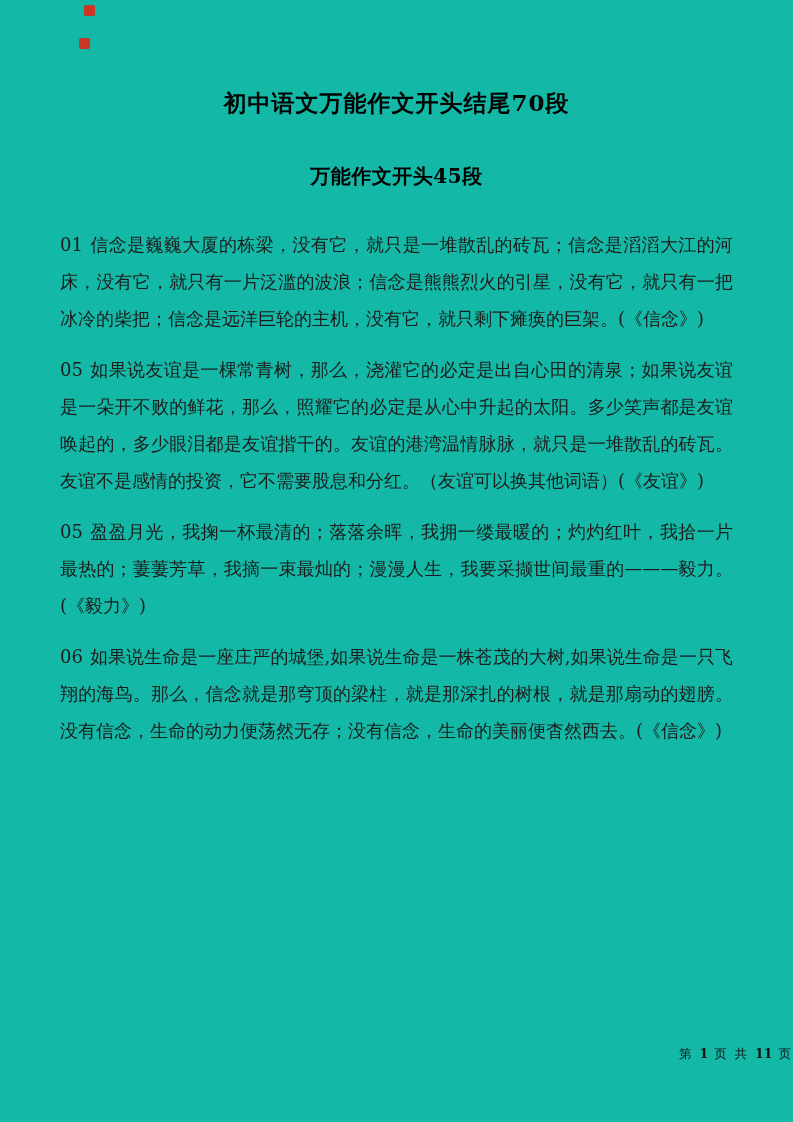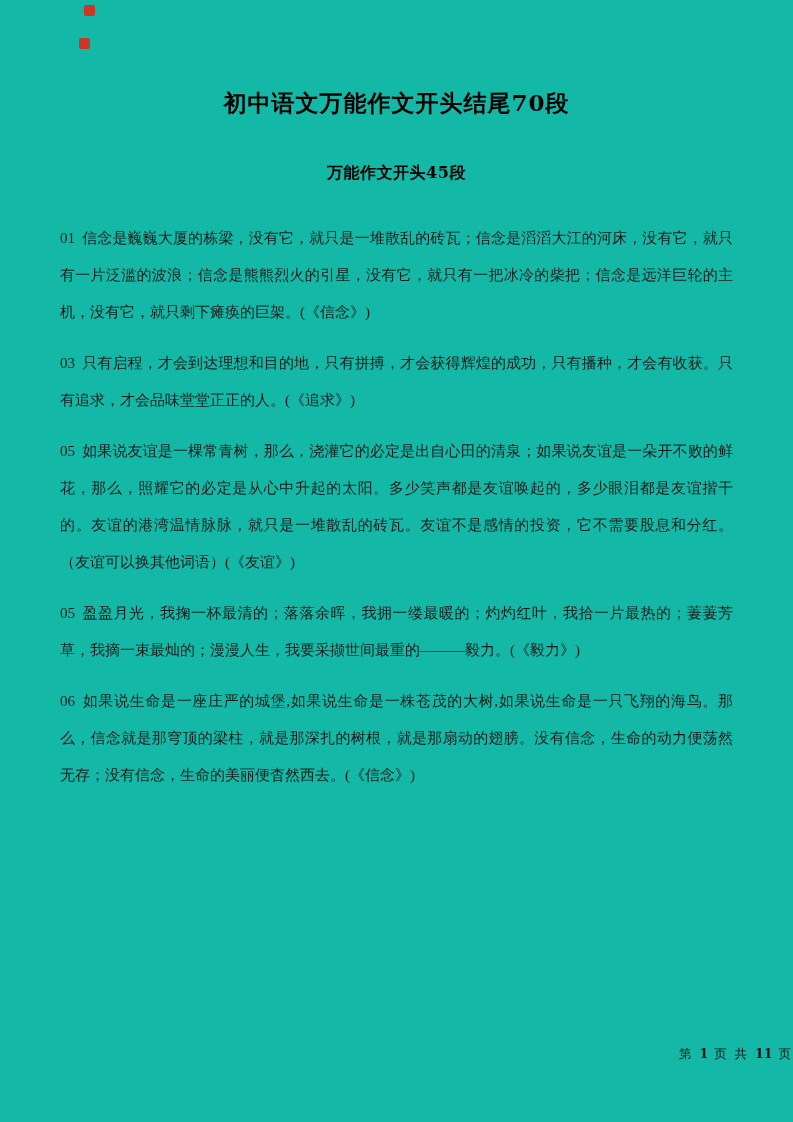--- a/index.html
+++ b/index.html
@@ -23,35 +23,34 @@
     text-align: center;
     font-size: 23px;
     font-weight: bold;
     color: #000000;
     letter-spacing: 1px;
   }
   .section-heading {
     margin: 0;
     padding-top: 44px;
     text-align: center;
-    font-size: 16px;
+    font-size: 20px;
     font-weight: bold;
     color: #000000;
     letter-spacing: 0.5px;
   }
   .content {
     padding: 36px 60px 0 60px;
   }
   .para {
     margin: 0 0 14px 0;
-    font-size: 15px;
+    font-size: 18px;
     line-height: 37px;
     text-align: justify;
     color: #1c1c1c;
-    font-family: Liberation Serif, serif;
   }
   .para .num {
     margin-right: 7px;
   }
   .footer {
     position: absolute;
     top: 1046px;
     left: 0;
     width: 100%;
     text-align: right;
@@ -85,21 +84,20 @@
 
   <h1 class="doc-title">初中语文万能作文开头结尾70段</h1>
 
   <h2 class="section-heading">万能作文开头45段</h2>
 
   <div class="content">
 
     <p class="para"><span class="num">01</span><span>信念是巍巍大厦的栋梁，没有它，就只是一堆散乱的砖瓦；信念是滔滔大江的河床，没有它，就只有一片泛滥的波浪；信念是熊熊烈火的引星，没有它，就只有一把冰冷的柴把；信念是远洋巨轮的主机，没有它，就只剩下瘫痪的巨架。(《信念》)</span></p>
 
 
-    <p class="para"><span class="num">03</span><span>只有启程，才会到达理想和目的地，只有拼搏，才会获得辉煌的成功，只有播种，才会有收获。只有追求，才会品味堂堂正正的人。(《追求》)</span></p>
 
     <p class="para"><span class="num">05</span><span>如果说友谊是一棵常青树，那么，浇灌它的必定是出自心田的清泉；如果说友谊是一朵开不败的鲜花，那么，照耀它的必定是从心中升起的太阳。多少笑声都是友谊唤起的，多少眼泪都是友谊揩干的。友谊的港湾温情脉脉，就只是一堆散乱的砖瓦。友谊不是感情的投资，它不需要股息和分红。（友谊可以换其他词语）(《友谊》)</span></p>
 
     <p class="para"><span class="num">05</span><span>盈盈月光，我掬一杯最清的；落落余晖，我拥一缕最暖的；灼灼红叶，我拾一片最热的；萋萋芳草，我摘一束最灿的；漫漫人生，我要采撷世间最重的———毅力。(《毅力》)</span></p>
 
     <p class="para"><span class="num">06</span><span>如果说生命是一座庄严的城堡,如果说生命是一株苍茂的大树,如果说生命是一只飞翔的海鸟。那么，信念就是那穹顶的梁柱，就是那深扎的树根，就是那扇动的翅膀。没有信念，生命的动力便荡然无存；没有信念，生命的美丽便杳然西去。(《信念》)</span></p>
 
 
   </div>
 

